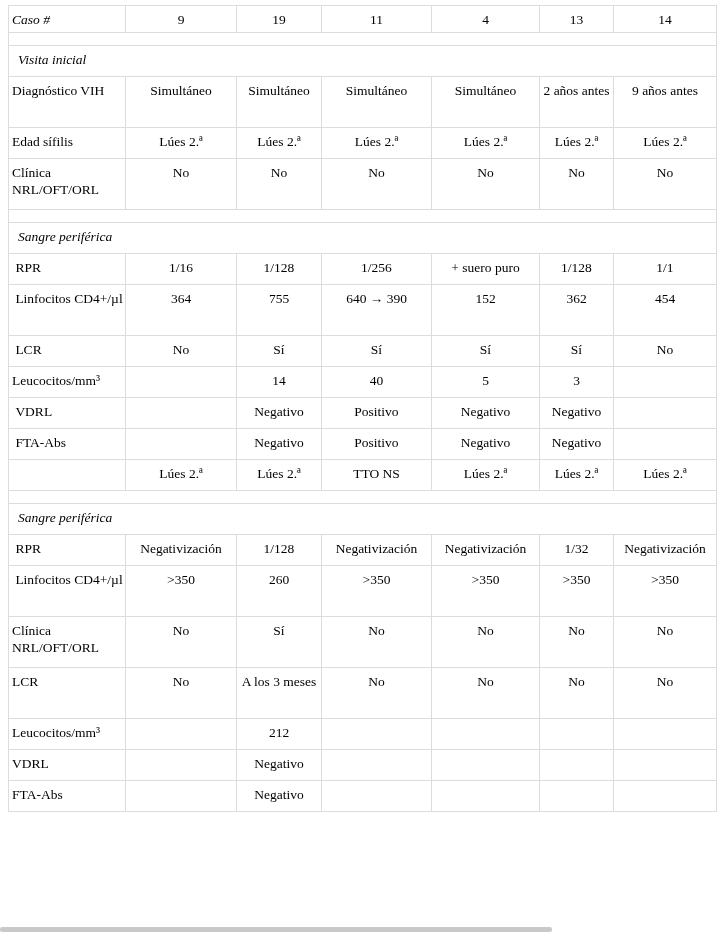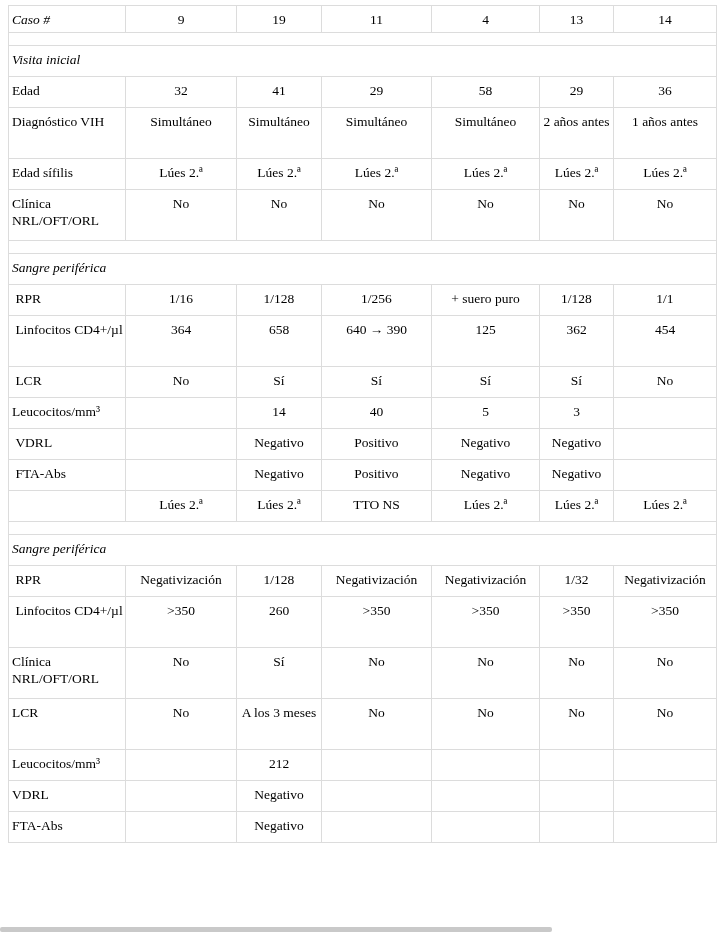--- a/index.html
+++ b/index.html
@@ -39,21 +39,21 @@
     white-space: pre-wrap;
   }
   td.val {
     text-align: center;
   }
   .it { font-style: italic; }
   tr.r-data   { height: 31px; }
   tr.r-data.tall { height: 51px; }
   tr.r-data.caso { height: 26px; }
   tr.r-section { height: 31px; }
-  tr.r-section td { padding-left: 3px; }
+  tr.r-section td { padding-left: 9px; }
   tr.r-spacer { height: 13px; }
   tr.r-spacer td { padding: 0; }
   .hscrollbar-thumb {
     position: absolute;
     left: 0;
     top: 927px;
     width: 552px;
     height: 5px;
     background: #c9c9c9;
     border-radius: 2px;
@@ -82,37 +82,28 @@
           <td class="val">4</td>
           <td class="val">13</td>
           <td class="val">14</td>
         </tr>
         <tr class="r-spacer">
           <td colspan="7" class="spacer-cell"></td>
         </tr>
         <tr class="r-section">
           <td colspan="7" class="section-cell it">Visita inicial</td>
         </tr>
-        <tr class="r-data">
-          <td class="lbl">Edad</td>
-          <td class="val">32</td>
-          <td class="val">41</td>
-          <td class="val">29</td>
-          <td class="val">58</td>
-          <td class="val">29</td>
-          <td class="val">36</td>
-        </tr>
         <tr class="r-data tall">
           <td class="lbl">Diagnóstico VIH</td>
           <td class="val">Simultáneo</td>
           <td class="val">Simultáneo</td>
           <td class="val">Simultáneo</td>
           <td class="val">Simultáneo</td>
           <td class="val">2 años antes</td>
-          <td class="val">1 años antes</td>
+          <td class="val">9 años antes</td>
         </tr>
         <tr class="r-data">
           <td class="lbl">Edad sífilis</td>
           <td class="val">Lúes 2.ª</td>
           <td class="val">Lúes 2.ª</td>
           <td class="val">Lúes 2.ª</td>
           <td class="val">Lúes 2.ª</td>
           <td class="val">Lúes 2.ª</td>
           <td class="val">Lúes 2.ª</td>
         </tr>
@@ -136,23 +127,23 @@
           <td class="val">1/16</td>
           <td class="val">1/128</td>
           <td class="val">1/256</td>
           <td class="val">+ suero puro</td>
           <td class="val">1/128</td>
           <td class="val">1/1</td>
         </tr>
         <tr class="r-data tall">
           <td class="lbl"> Linfocitos CD4+/µl</td>
           <td class="val">364</td>
-          <td class="val">658</td>
+          <td class="val">755</td>
           <td class="val">640 → 390</td>
-          <td class="val">125</td>
+          <td class="val">152</td>
           <td class="val">362</td>
           <td class="val">454</td>
         </tr>
         <tr class="r-data">
           <td class="lbl"> LCR</td>
           <td class="val">No</td>
           <td class="val">Sí</td>
           <td class="val">Sí</td>
           <td class="val">Sí</td>
           <td class="val">Sí</td>

